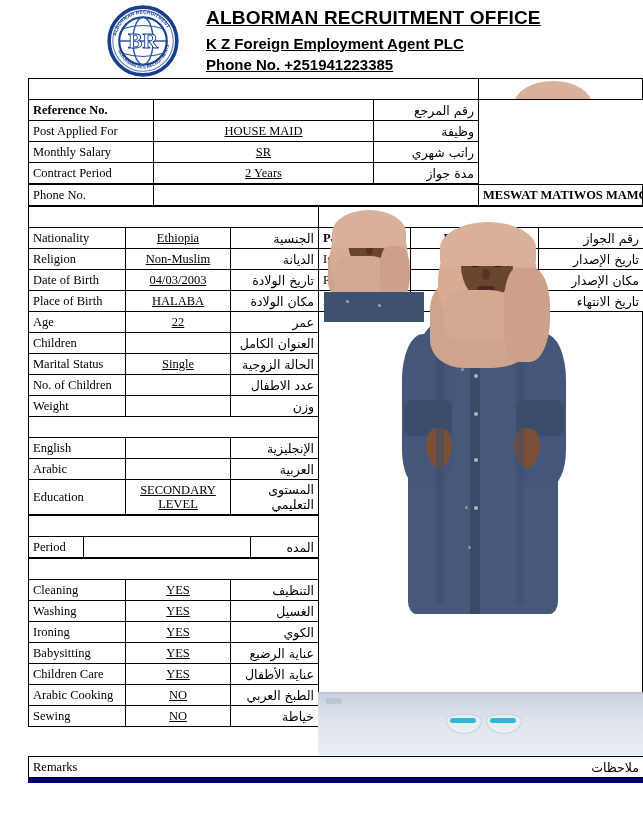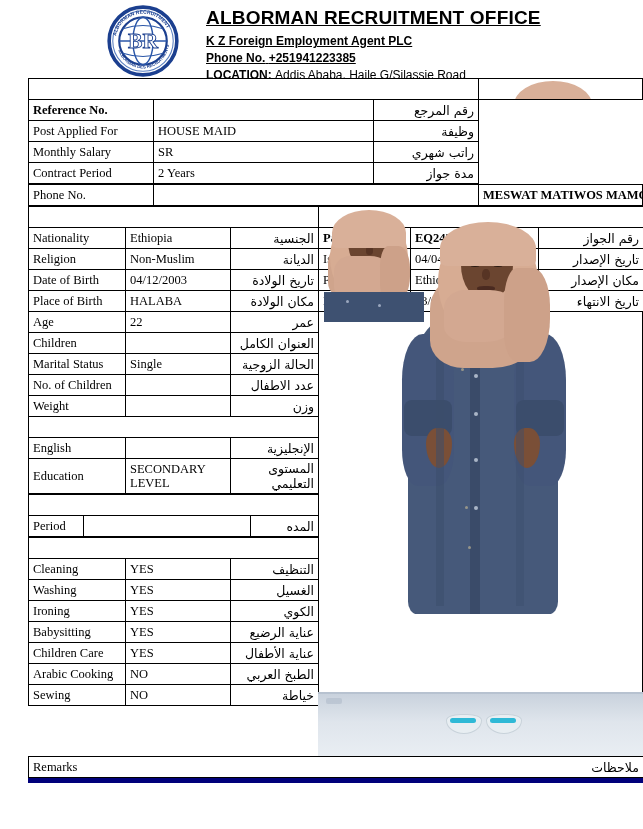--- a/index.html
+++ b/index.html
@@ -48,21 +48,21 @@
     font-weight: bold;
     font-size: 19px;
     letter-spacing: 0.2px;
     color: #000;
     line-height: 1.1;
     margin-bottom: 4px;
   }
   .company-sub {
     font-family: "Liberation Sans", sans-serif;
     font-weight: bold;
-    font-size: 12px;
+    font-size: 15px;
     line-height: 1.42;
     color: #000;
   }
   .email-val {
     font-family: "Liberation Serif", serif;
     color: #2f5fcf;
     font-weight: normal;
   }
   .loc-val {
     font-weight: normal;
@@ -116,21 +116,21 @@
   }
   .band-row {
     display: flex;
     align-items: center;
     height: 19px;
   }
   .band-row .b-en { flex: 1; text-align: center; }
   .band-row .b-ar { width: 44%; text-align: center; }
 
   .lbl { text-align: left; }
-  .val { text-align: left; }
+  .val { text-align: center; text-decoration: underline; }
   .ar {
     font-family: "DejaVu Sans", sans-serif;
     font-size: 9.5px;
     direction: rtl;
     text-align: right;
     padding-right: 4px;
   }
   .bold { font-weight: bold; }
 
   
@@ -416,21 +416,21 @@
             <td class="val">Ethiopia</td>
             <td class="ar">الجنسية</td>
           </tr>
           <tr>
             <td class="lbl">Religion</td>
             <td class="val">Non-Muslim</td>
             <td class="ar">الديانة</td>
           </tr>
           <tr>
             <td class="lbl">Date of Birth</td>
-            <td class="val">04/12/2003</td>
+            <td class="val">04/03/2003</td>
             <td class="ar">تاريخ الولادة</td>
           </tr>
           <tr>
             <td class="lbl">Place of Birth</td>
             <td class="val">HALABA</td>
             <td class="ar">مكان الولادة</td>
           </tr>
           <tr>
             <td class="lbl">Age</td>
             <td class="val">22</td>
@@ -462,20 +462,25 @@
               <div class="band-row">
                 <span class="b-en band-en">Languages &amp; Education</span>
                 <span class="b-ar band-ar">اللغة والتعليم</span>
               </div>
             </td>
           </tr>
           <tr>
             <td class="lbl">English</td>
             <td class="val"></td>
             <td class="ar">الإنجليزية</td>
+          </tr>
+          <tr>
+            <td class="lbl">Arabic</td>
+            <td class="val"></td>
+            <td class="ar">العربية</td>
           </tr>
           <tr>
             <td class="lbl" style="height:34px">Education</td>
             <td class="val" style="height:34px;line-height:1.15">SECONDARY LEVEL</td>
             <td class="ar" style="height:34px;line-height:1.2">المستوى التعليمي</td>
           </tr>
         </tbody>
       </table>
 
       <table class="t">

